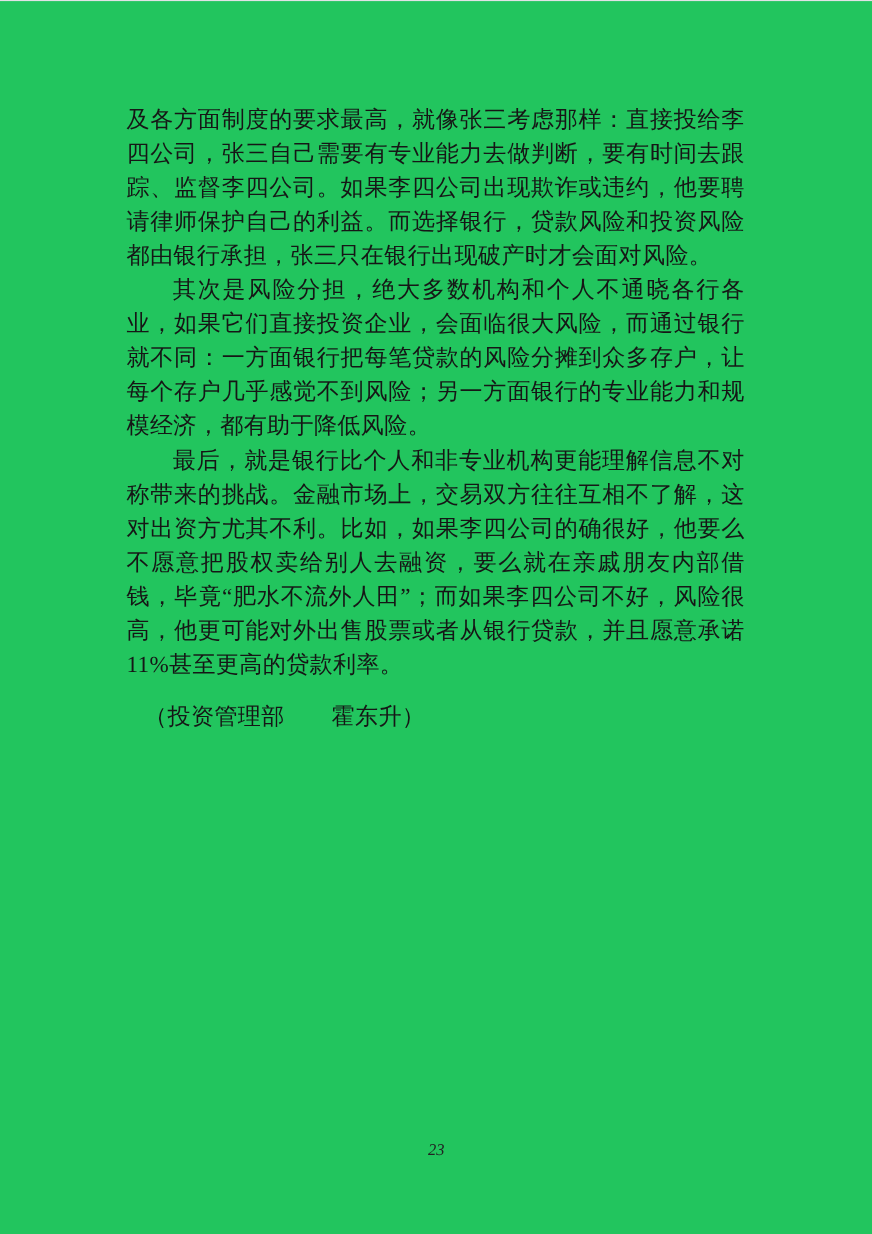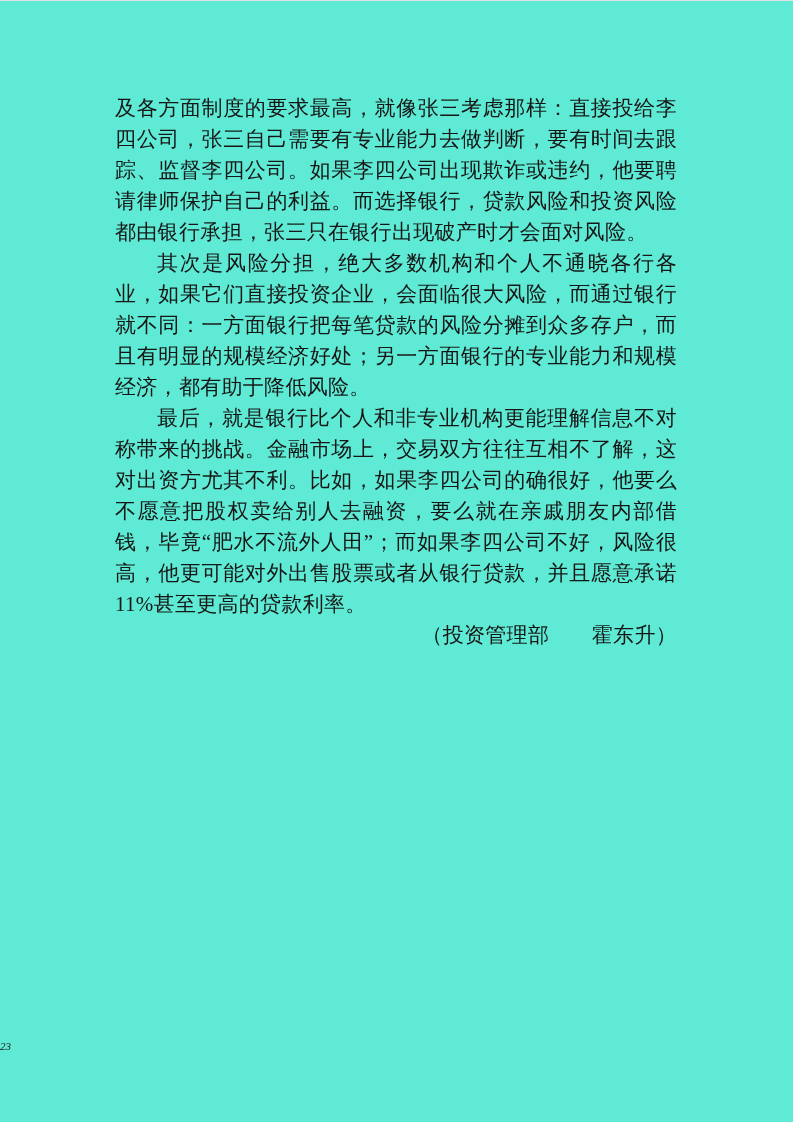--- a/index.html
+++ b/index.html
@@ -5,21 +5,21 @@
   html, body {
     margin: 0;
     padding: 0;
     background: #f3f3f3;
   }
   .page {
     position: relative;
     width: 793px;
     height: 1122px;
     margin: 0 auto;
-    background: #5eead4;
+    background: #22c55e;
     border-top: 1px solid #e2e2e6;
     overflow: hidden;
     font-family: "Liberation Serif", "DejaVu Serif", serif;
     color: #161616;
   }
   .text-block {
     position: absolute;
     left: 115px;
     top: 92px;
     width: 562px;
@@ -31,40 +31,41 @@
   }
   .para {
     margin: 0;
     padding: 0;
     text-indent: 2em;
   }
   .para.no-indent {
     text-indent: 0;
   }
   .signature {
-    margin: 0;
+    margin: 16px;
     padding: 0;
-    text-align: right;
+    text-align: left;
     text-indent: 0;
   }
   .page-number {
     position: absolute;
     top: 1036px;
     left: 0;
     width: 100%;
-    font-size: 11px;
+    text-align: center;
+    font-size: 15px;
     line-height: 18px;
     color: #222222;
     font-style: italic;
   }
 </style>
 </head>
 <body>
 
 <div class="page">
   <div class="text-block">
     <p class="para no-indent">及各方面制度的要求最高，就像张三考虑那样：直接投给李四公司，张三自己需要有专业能力去做判断，要有时间去跟踪、监督李四公司。如果李四公司出现欺诈或违约，他要聘请律师保护自己的利益。而选择银行，贷款风险和投资风险都由银行承担，张三只在银行出现破产时才会面对风险。</p>
-    <p class="para">其次是风险分担，绝大多数机构和个人不通晓各行各业，如果它们直接投资企业，会面临很大风险，而通过银行就不同：一方面银行把每笔贷款的风险分摊到众多存户，而且有明显的规模经济好处；另一方面银行的专业能力和规模经济，都有助于降低风险。</p>
+    <p class="para">其次是风险分担，绝大多数机构和个人不通晓各行各业，如果它们直接投资企业，会面临很大风险，而通过银行就不同：一方面银行把每笔贷款的风险分摊到众多存户，让每个存户几乎感觉不到风险；另一方面银行的专业能力和规模经济，都有助于降低风险。</p>
     <p class="para">最后，就是银行比个人和非专业机构更能理解信息不对称带来的挑战。金融市场上，交易双方往往互相不了解，这对出资方尤其不利。比如，如果李四公司的确很好，他要么不愿意把股权卖给别人去融资，要么就在亲戚朋友内部借钱，毕竟“肥水不流外人田”；而如果李四公司不好，风险很高，他更可能对外出售股票或者从银行贷款，并且愿意承诺 11%甚至更高的贷款利率。</p>
     <p class="signature">（投资管理部　　霍东升）</p>
   </div>
   <div class="page-number">23</div>
 </div>
 
 </body></html>

